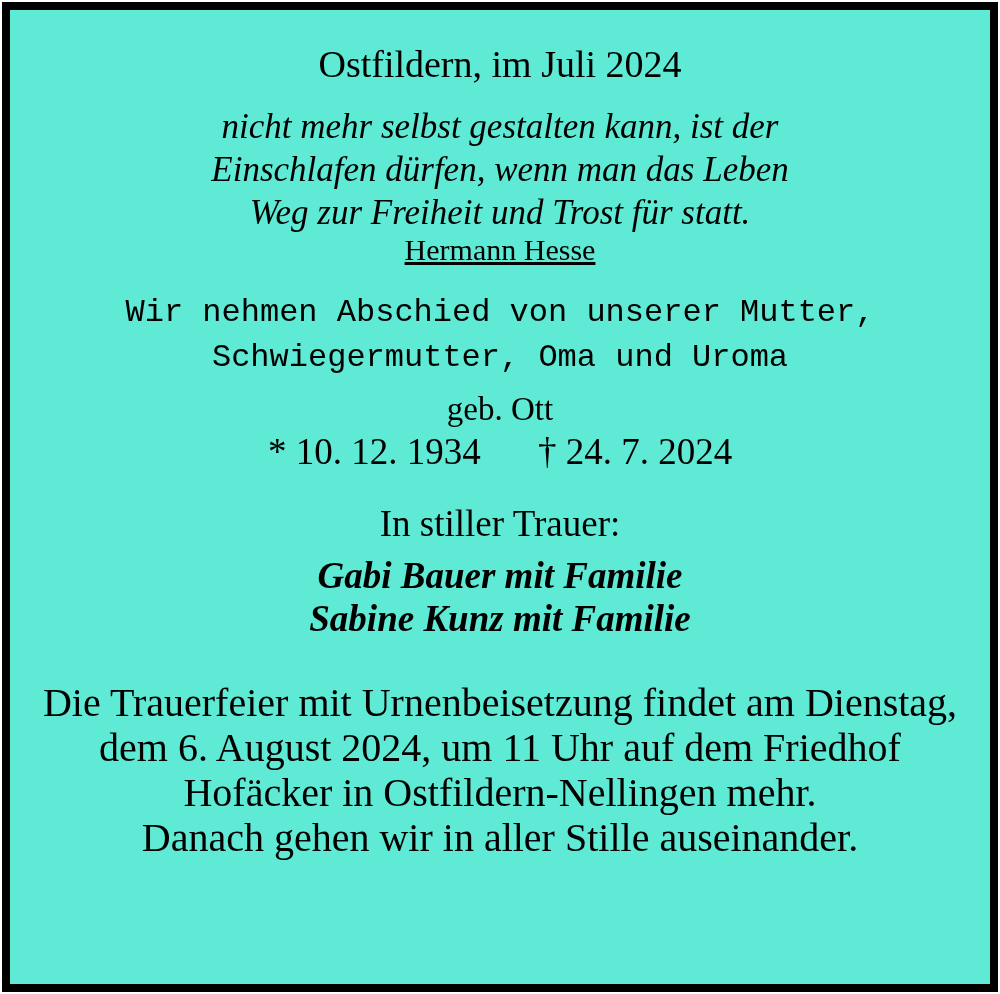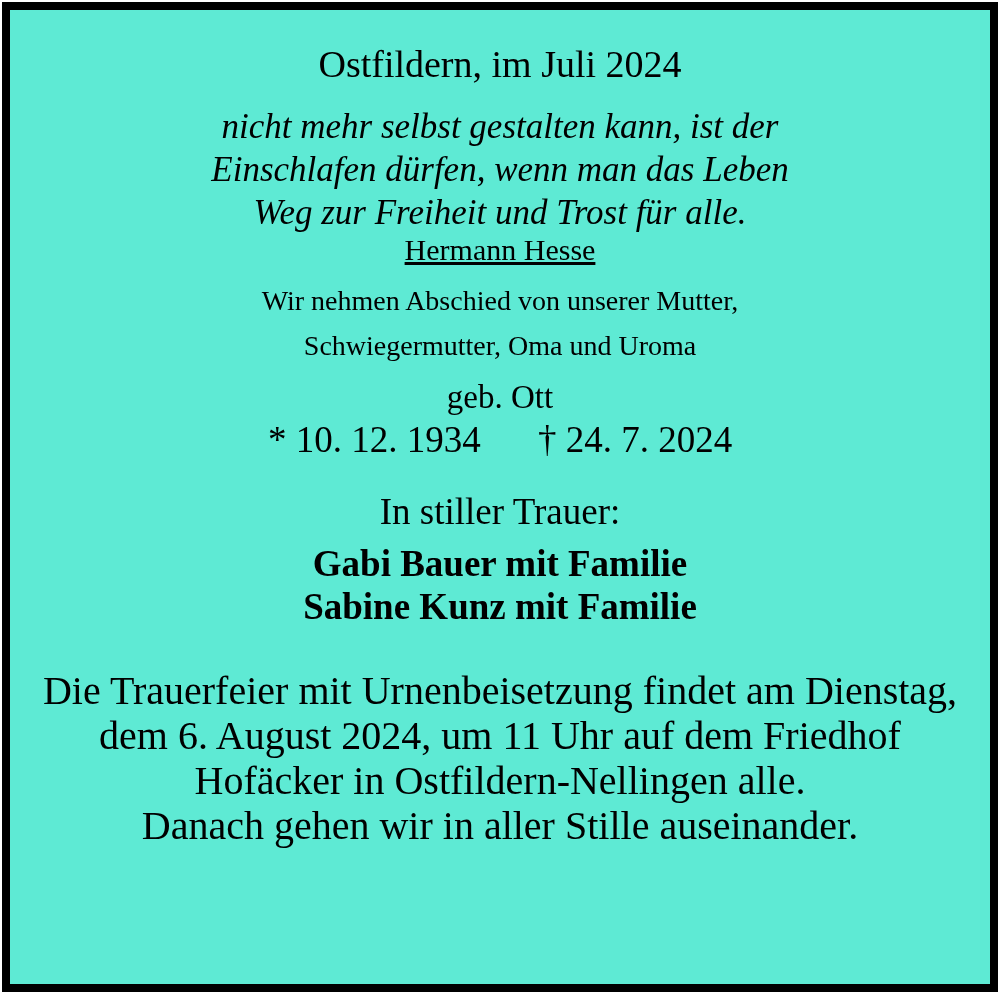--- a/index.html
+++ b/index.html
@@ -38,23 +38,24 @@
     line-height: 43px;
   }
   .attribution {
     font-style: normal;
     font-size: 30px;
     line-height: 32px;
     margin-top: 0;
     text-decoration: underline;
   }
   .intro {
-    margin-top: 12px;
-    font-size: 28px;
+    margin-top: 24px;
+    font-size: 32px;
     line-height: 45px;
+    font-family: Liberation Mono, monospace;
   }
   .name {
     margin: 12px 0 0 0;
     font-size: 90px;
     line-height: 92px;
     font-weight: bold;
     letter-spacing: 0px;
   }
   .maiden {
     margin-top: 10px;
@@ -72,38 +73,39 @@
   .trauer-heading {
     margin-top: 30px;
     font-size: 37px;
     line-height: 42px;
   }
   .mourners {
     margin-top: 9px;
     font-size: 37px;
     line-height: 43px;
     font-weight: bold;
+    font-style: italic;
   }
   .funeral {
     margin-top: 40px;
     font-size: 40px;
     line-height: 45px;
   }
 </style>
 </head>
 <body>
 
 <div class="frame">
 
   <div class="dateline">Ostfildern, im Juli 2024</div>
 
   <div class="quote">
     <div class="quote-line">nicht mehr selbst gestalten kann, ist der</div>
     <div class="quote-line">Einschlafen dürfen, wenn man das Leben</div>
-    <div class="quote-line">Weg zur Freiheit und Trost für alle.</div>
+    <div class="quote-line">Weg zur Freiheit und Trost für statt.</div>
     <div class="attribution">Hermann Hesse</div>
   </div>
 
   <div class="intro">
     <div>Wir nehmen Abschied von unserer Mutter,</div>
     <div>Schwiegermutter, Oma und Uroma</div>
   </div>
 
 
   <div class="maiden">geb. Ott</div>
@@ -116,17 +118,17 @@
   <div class="trauer-heading">In stiller Trauer:</div>
 
   <div class="mourners">
     <div class="mourner">Gabi Bauer mit Familie</div>
     <div class="mourner">Sabine Kunz mit Familie</div>
   </div>
 
   <div class="funeral">
     <div>Die Trauerfeier mit Urnenbeisetzung findet am Dienstag,</div>
     <div>dem 6. August 2024, um 11 Uhr auf dem Friedhof</div>
-    <div>Hofäcker in Ostfildern-Nellingen alle.</div>
+    <div>Hofäcker in Ostfildern-Nellingen mehr.</div>
     <div>Danach gehen wir in aller Stille auseinander.</div>
   </div>
 
 </div>
 
 </body></html>

